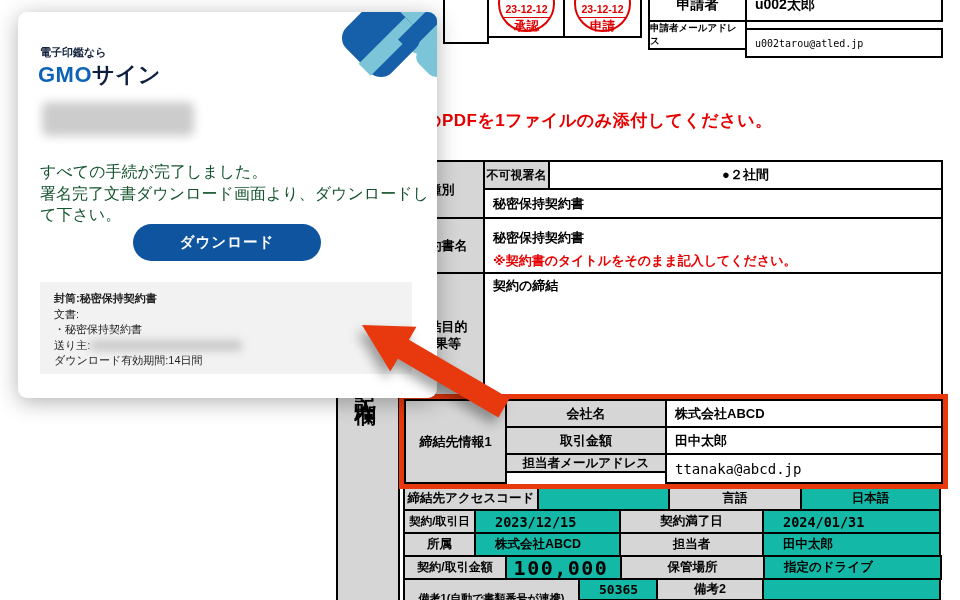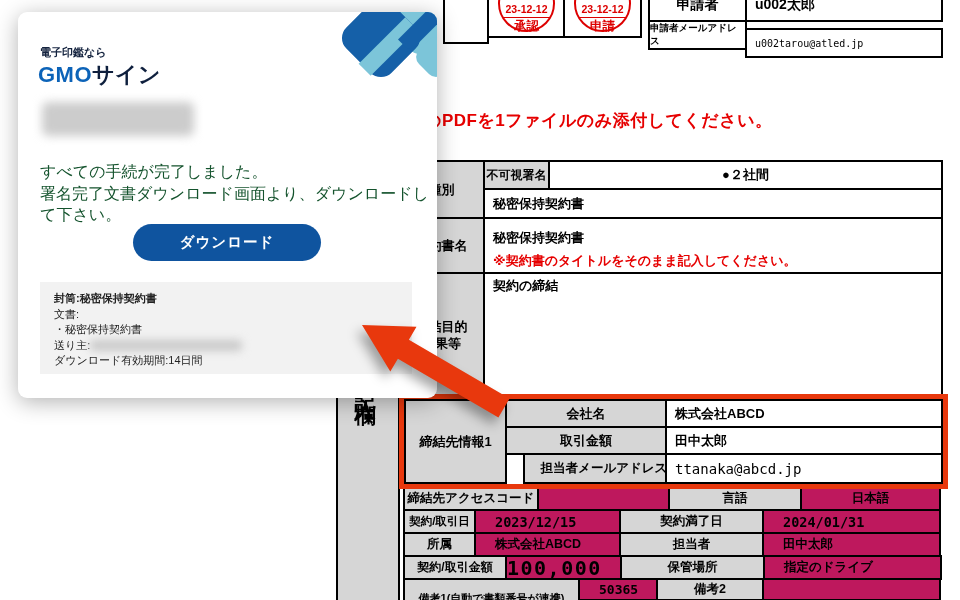--- a/index.html
+++ b/index.html
@@ -28,21 +28,21 @@
     text-align: center;
   }
   .stamp-date { position: absolute; top: 26px; left: 0; right: 0; font-size: 10.5px; font-weight: 600; letter-spacing: 0; }
   .stamp-line { position: absolute; top: 40px; left: 3px; right: 3px; border-top: 1.5px solid #dd0000; }
   .stamp-name { position: absolute; top: 41px; left: 0; right: 0; font-size: 12.5px; font-weight: 700; }
   
   .redbox { position: absolute; border: 5px solid #e8380d; background: transparent; }
   
   .frow { position: absolute; display: flex; }
   .fcell {
-    border: 2px solid #000; height: 25px; background: #be185d;
+    border: 2px solid #000; height: 25px; background: #14b8a6;
     display: flex; align-items: center; font-weight: 600; font-size: 12.5px;
   }
   .fcell + .fcell { margin-left: -2px; }
   .fcell.gray { background: #d6d6d6; }
   .fcell.center { justify-content: center; }
   .fcell.pad { padding-left: 19px; }
   
   .vert-label {
     position: absolute; writing-mode: vertical-rl; text-orientation: upright;
     font-size: 21px; font-weight: 600; letter-spacing: 7px; line-height: 1;
@@ -84,21 +84,21 @@
   .lg { position: absolute; }
   
   .notice {
     position: absolute; left: 424px; top: 109px; font-size: 17px; font-weight: 700;
     color: #e60000; white-space: nowrap; letter-spacing: 0.5px;
   }
   .note-red { color: #e60000; }
   
   .arrow-svg { position: absolute; left: 0; top: 0; z-index: 6; pointer-events: none;
     filter: drop-shadow(-5px 7px 6px rgba(0,0,0,0.35)); }
-  .amount { justify-content: flex-start; padding-right: 5px; font-size: 20px; letter-spacing: 1.5px; }
+  .amount { justify-content: center; padding-right: 5px; font-size: 20px; letter-spacing: 1.5px; }
   .small-label { font-size: 9.5px; }
   .cell-2line { flex-direction: column; justify-content: center; line-height: 17px; }
 </style>
 </head>
 <body>
 
 <div class="cell topless" style="left:443px; top:-4px; width:46px; height:48px;"></div>
 <div class="cell topless" style="left:487px; top:-4px; width:78px; height:42px; overflow:visible;">
   <div class="stamp-circle" style="top:-21px;">
     <div class="stamp-date">23-12-12</div>
@@ -169,21 +169,21 @@
 </div>
 <div class="cell pad" style="left:665px; top:399px; width:278px; height:29px;">
   <span>株式会社ABCD</span>
 </div>
 <div class="cell gray center" style="left:505px; top:426px; width:162px; height:29px;">
   <span>取引金額</span>
 </div>
 <div class="cell pad" style="left:665px; top:426px; width:278px; height:29px;">
   <span>田中太郎</span>
 </div>
-<div class="cell gray center" style="left:523px; top:453px; width:162px; height:31px; font-size:12.5px;">
+<div class="cell gray center" style="left:505px; top:453px; width:162px; height:20px; font-size:12.5px;">
   <span>担当者メールアドレス</span>
 </div>
 <div class="cell pad mono" style="left:665px; top:453px; width:278px; height:31px; font-size:14px;">
   <span>ttanaka@abcd.jp</span>
 </div>
 <div class="redbox" style="left:399px; top:394px; width:549px; height:95px; z-index:2;"></div>
 
 <div class="frow" style="left:403px; top:486px;">
   <div class="fcell gray center" style="width:136px;">
     <span>締結先アクセスコード</span>

